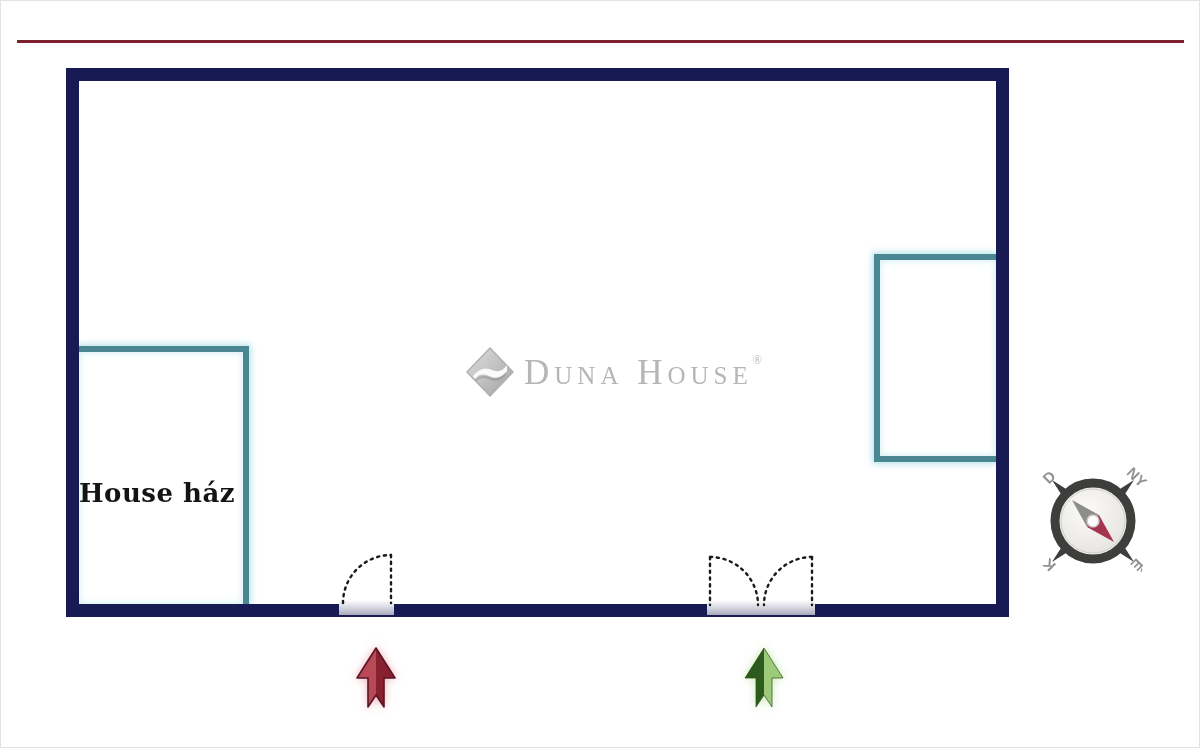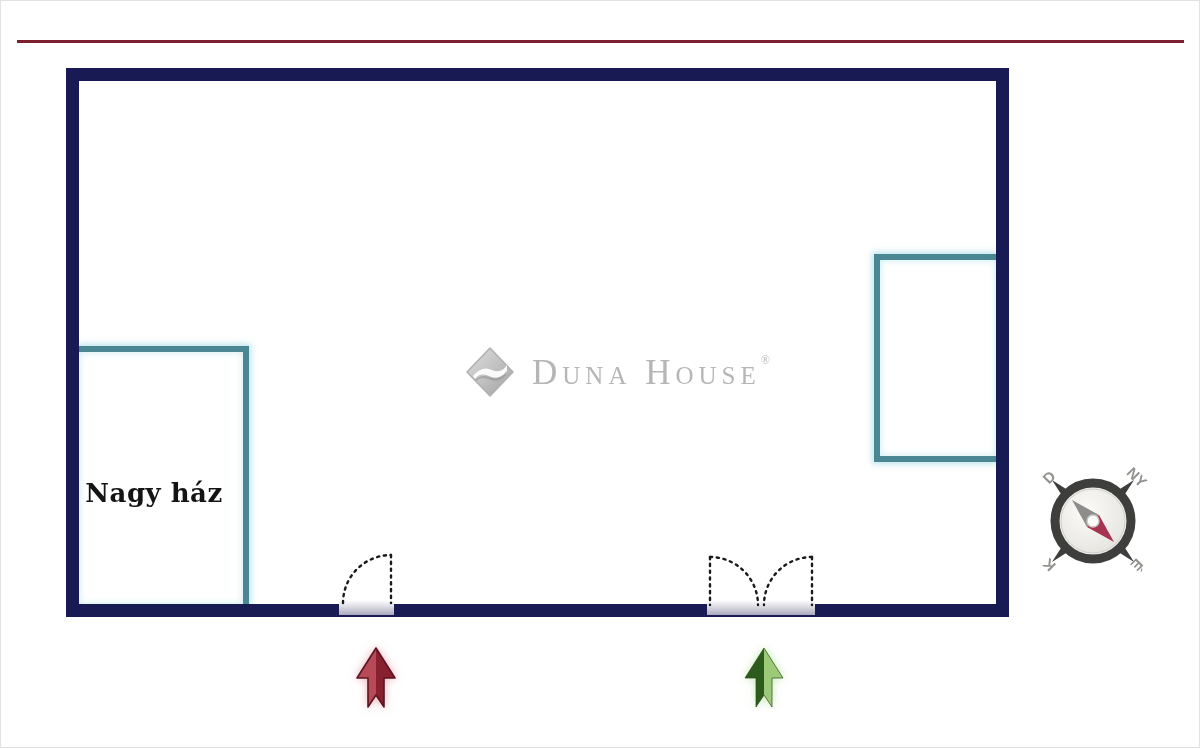--- a/index.html
+++ b/index.html
@@ -23,21 +23,21 @@
     border-top:6px solid #4b8693;border-right:6px solid #4b8693;}
   .room-kis{left:873px;top:253px;width:122px;height:208px;
     border:6px solid #4b8693;border-right:none;}
   .room-label{
     font-weight:bold;font-size:26px;color:#141414;text-align:center;
     font-family:"DejaVu Serif","Liberation Serif",serif;letter-spacing:.5px;white-space:nowrap;
   }
   .label-nagy{left:78px;top:477px;width:150px;}
   .label-kis{left:861px;top:358px;width:140px;}
   
-  .logo{left:464px;top:344px;height:54px;display:flex;align-items:center;gap:17px;}
+  .logo{left:464px;top:344px;height:54px;display:flex;align-items:center;gap:9px;}
   .logo-text{
     font-family:"Liberation Serif",serif;font-variant:small-caps;
     font-size:35px;color:#b6b6b6;letter-spacing:5px;line-height:1;white-space:nowrap;
   }
   .logo-reg{font-size:12px;color:#b6b6b6;vertical-align:20px;letter-spacing:0;}
   .svg-layer{left:0;top:0;width:1200px;height:748px;pointer-events:none;}
   .arrow-red{filter:drop-shadow(0 0 4px rgba(225,110,130,.55));}
   .arrow-green{filter:drop-shadow(0 0 4px rgba(150,210,110,.55));}
   .compass-label{font-family:"Liberation Sans",sans-serif;font-weight:bold;font-size:15px;fill:#92928f;}
 </style>
@@ -46,21 +46,21 @@
 
 <div class="canvas">
 
   <div class="abs top-line"></div>
 
   <div class="abs room room-nagy"></div>
   <div class="abs room room-kis"></div>
 
   <div class="abs plan"></div>
 
-  <div class="abs room-label label-nagy">Nagy ház</div>
+  <div class="abs room-label label-nagy">House ház</div>
 
   <div class="abs logo">
     <svg width="50" height="52" viewBox="0 0 50 52">
       <defs>
         <linearGradient id="diamondGrad" x1="0" y1="0" x2="1" y2="1">
           <stop offset="0" stop-color="#dedede"></stop>
           <stop offset="0.5" stop-color="#c2c2c2"></stop>
           <stop offset="1" stop-color="#9f9f9f"></stop>
         </linearGradient>
       </defs>

